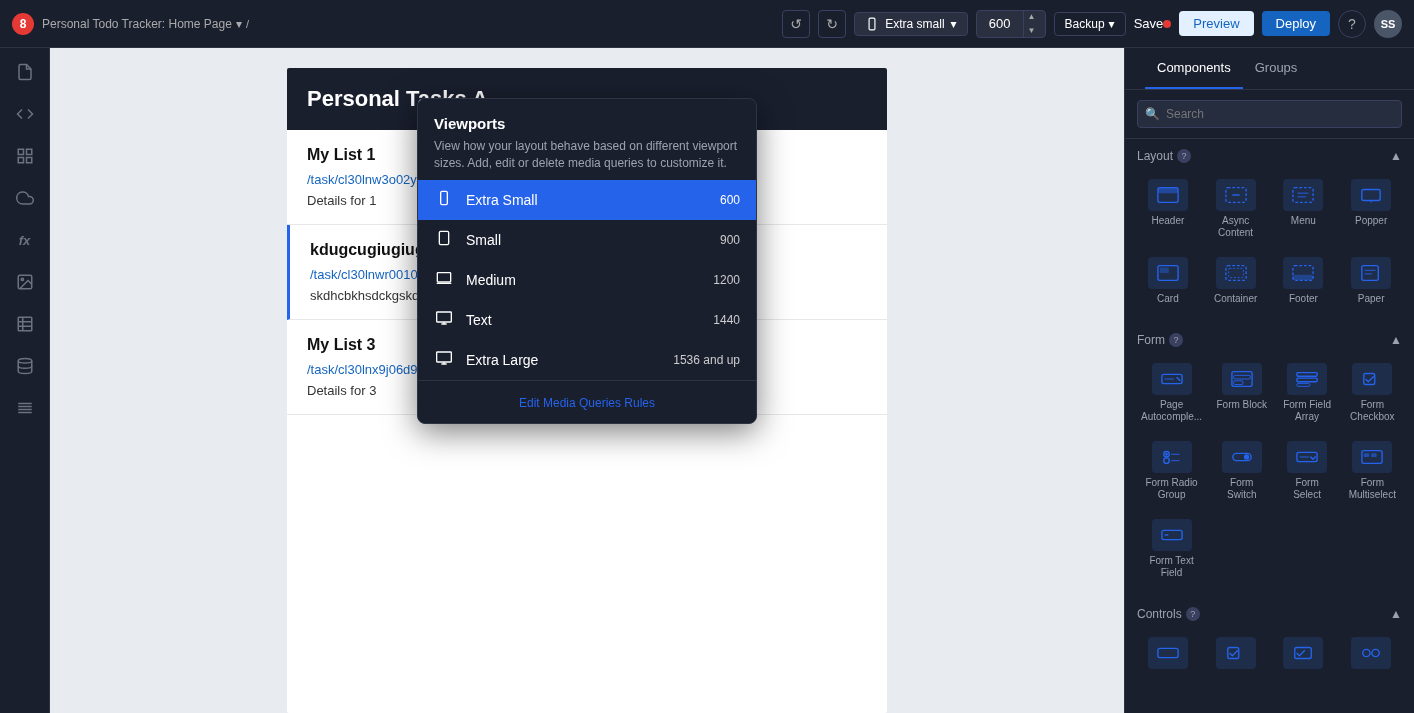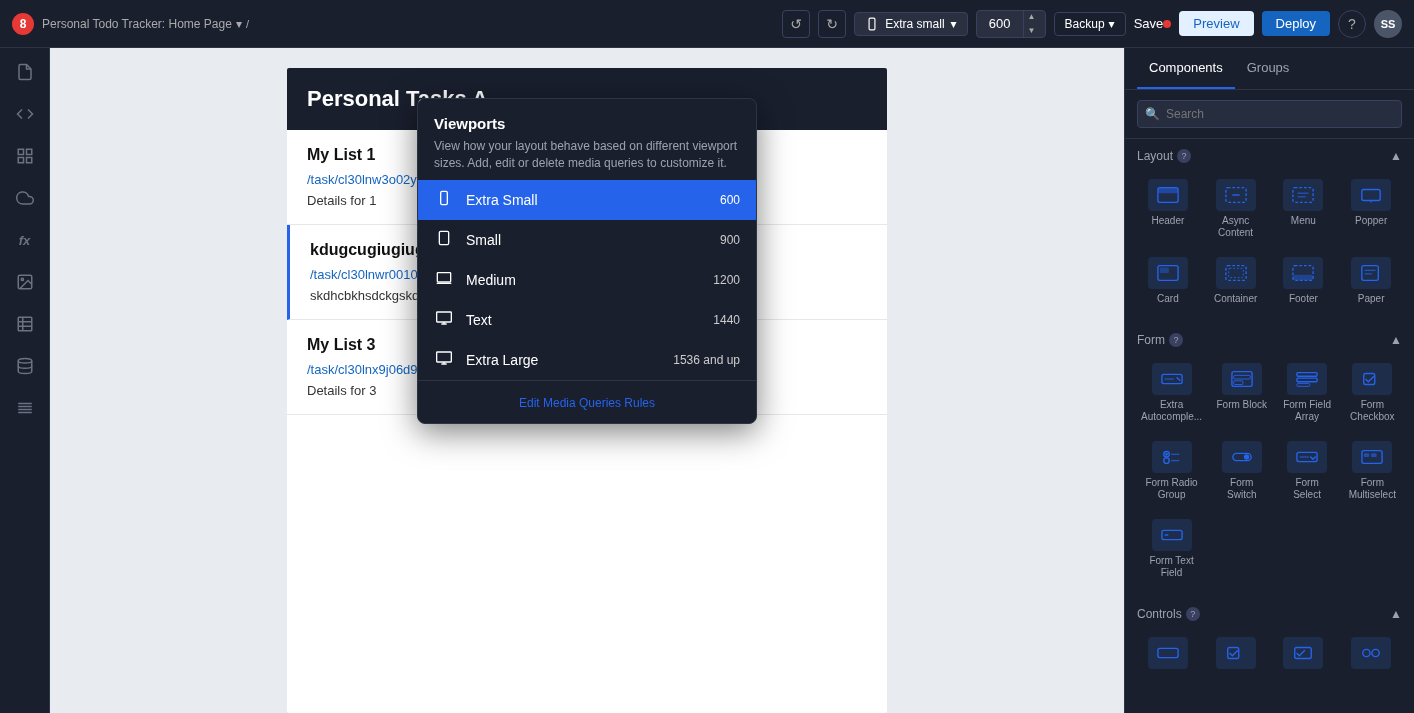--- a/index.html
+++ b/index.html
@@ -204,21 +204,21 @@
       background: #1a1f2e;
       border-left: 1px solid #2d3446;
       display: flex;
       flex-direction: column;
       flex-shrink: 0;
       overflow-y: auto;
     }
     .rs-tabs {
       display: flex;
       border-bottom: 1px solid #2d3446;
-      padding: 0 12px;
+      padding: 0 20px;
     }
     .rs-tab {
       padding: 12px 12px;
       font-size: 13px;
       cursor: pointer;
       color: #9ca3af;
       border-bottom: 2px solid transparent;
     }
     .rs-tab.active { color: #fff; border-bottom-color: #2563eb; }
     .rs-search {
@@ -594,21 +594,21 @@
       <div class="components-grid">
 
         <div class="component-item">
           <div class="component-icon">
             <svg width="22" height="18" viewBox="0 0 24 18" fill="none">
                 <rect x="1" y="4" width="22" height="10" rx="2" stroke="#2563eb" stroke-width="1.5"></rect>
                 <line x1="4" y1="9" x2="14" y2="9" stroke="#2563eb" stroke-width="1"></line>
                 <line x1="17" y1="7" x2="21" y2="11" stroke="#2563eb" stroke-width="1.5"></line>
               </svg>
           </div>
-          <span class="component-label">Extra Autocomple...</span>
+          <span class="component-label">Page Autocomple...</span>
         </div>
 
         <div class="component-item">
           <div class="component-icon">
             <svg width="22" height="18" viewBox="0 0 24 18" fill="none">
                 <rect x="1" y="1" width="22" height="16" rx="2" stroke="#2563eb" stroke-width="1.5"></rect>
                 <rect x="3" y="5" width="18" height="4" rx="1" stroke="#2563eb" stroke-width="1"></rect>
                 <rect x="3" y="11" width="10" height="4" rx="1" stroke="#2563eb" stroke-width="1"></rect>
               </svg>
           </div>

